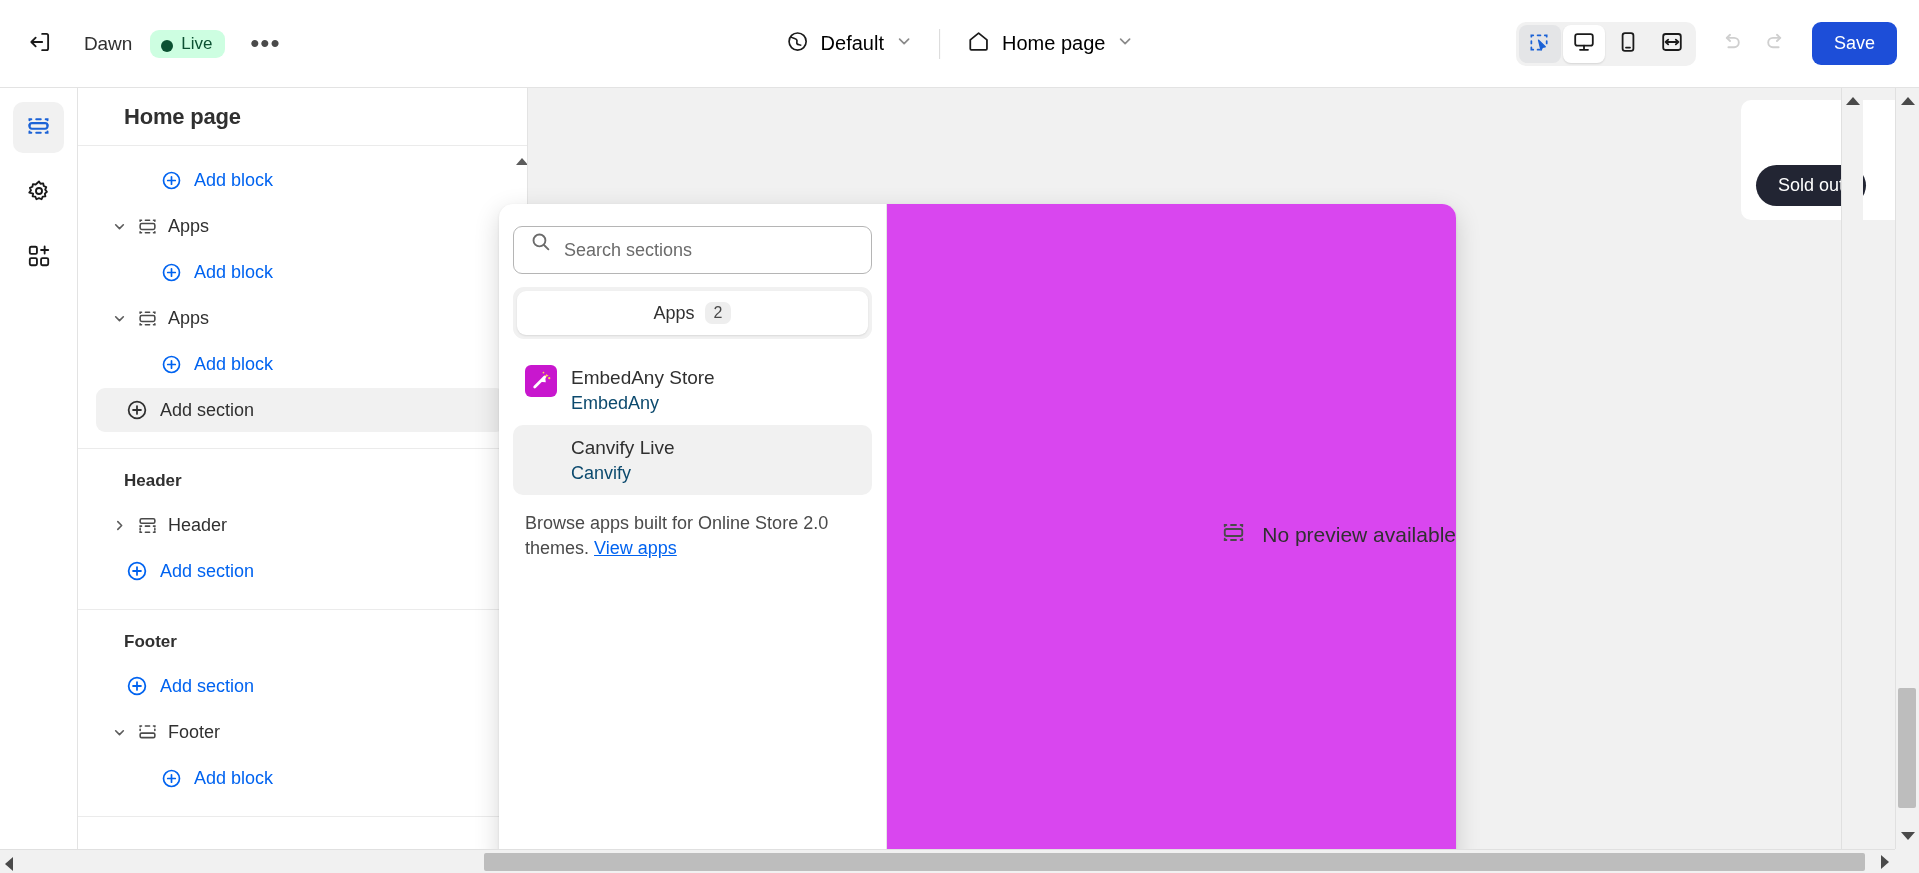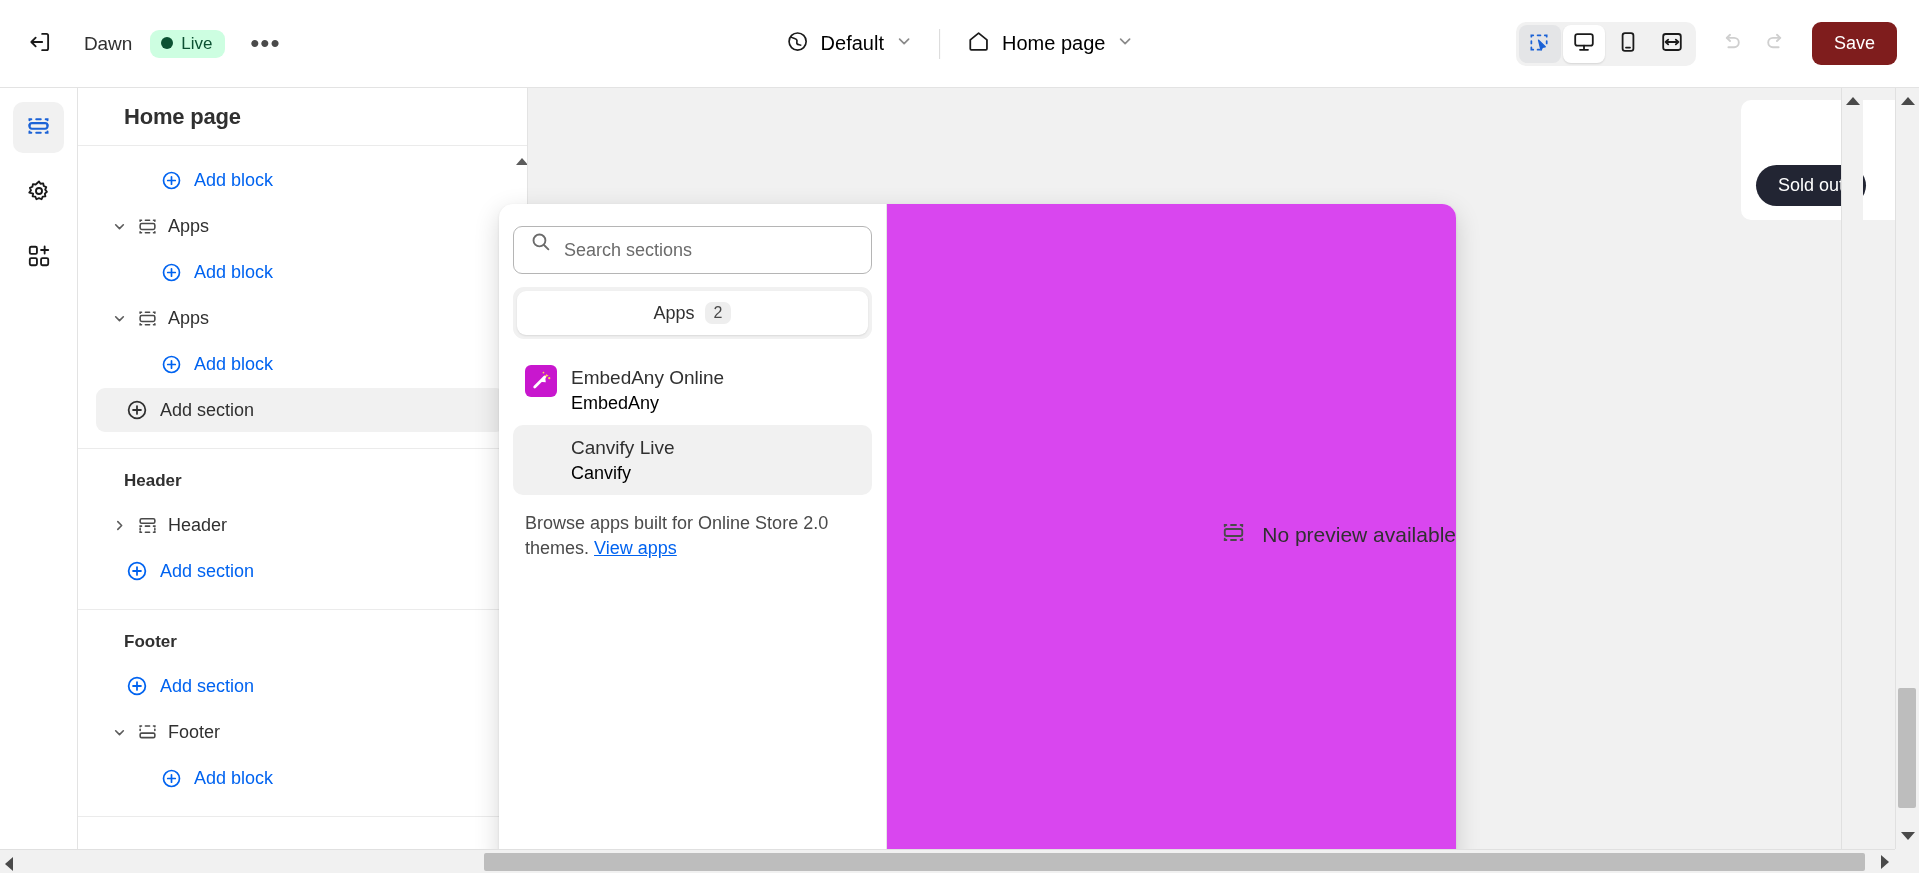--- a/index.html
+++ b/index.html
@@ -21,21 +21,21 @@
   .icon-btn {
     width: 44px; height: 44px; border-radius: 8px;
     display: flex; align-items: center; justify-content: center;
     background: transparent; border: none; cursor: pointer;
   }
   .theme-name {
     font-size: 19px; color: #303030; font-weight: 400;
     margin-left: 18px; margin-right: 14px; letter-spacing: -0.1px;
   }
   .live-badge {
-    display: inline-flex; align-items: center; gap: 8px;
+    display: inline-flex; align-items: flex-end; gap: 8px;
     background: #cdfee1; color: #0c5132;
     border-radius: 9px; padding: 5px 13px 6px 11px;
     font-size: 17px; line-height: 1;
   }
   .live-dot { width: 12px; height: 12px; border-radius: 50%; background: #0c5132; display:block;}
   .more-btn { margin-left: 14px; }
   .dots { font-size: 26px; color: #4a4a4a; line-height: 0.4; letter-spacing: 1px;}
 
   .topbar-center {
     position: absolute; left: 50%; transform: translateX(-50%);
@@ -58,21 +58,21 @@
   .view-btn {
     width: 42px; height: 38px; border-radius: 8px; border: none;
     background: transparent; display: flex; align-items: center; justify-content: center;
     cursor: pointer;
   }
   .view-btn.active-white { background: #ffffff; box-shadow: 0 1px 2px rgba(0,0,0,.12); }
   .view-btn.active-blue { background: #e4e5e7; }
   .undo-btn { width: 44px; height: 40px; border: none; background: transparent; cursor: pointer;
     display:flex; align-items:center; justify-content:center;}
   .save-btn {
-    margin-left: 14px; background: #7f1d1d; color: #ffffff;
+    margin-left: 14px; background: #1d4ed8; color: #ffffff;
     border: none; border-radius: 9px; padding: 11px 22px;
     font-size: 18px; font-family: inherit; cursor: default;
   }
 
   
   .rail {
     position: absolute; top: 88px; left: 0; width: 78px; height: 785px;
     background: #ffffff; border-right: 1px solid #e3e3e3;
     display: flex; flex-direction: column; align-items: center; padding-top: 14px; gap: 14px;
   }
@@ -195,21 +195,21 @@
     display: flex; align-items: flex-start; gap: 14px;
     padding: 10px 12px; border-radius: 10px; cursor: pointer;
   }
   .app-item.hovered { background: #f1f1f1; }
   .app-icon {
     width: 32px; height: 32px; border-radius: 6px; flex: 0 0 32px;
     display:flex; align-items:center; justify-content:center;
   }
   .app-icon.blank { background: transparent; }
   .app-name { font-size: 19px; color: #303030; line-height: 1.35; }
-  .app-vendor { font-size: 18px; color: #000000; line-height: 1.35; }
+  .app-vendor { font-size: 18px; color: #0c4a6e; line-height: 1.35; }
   .browse-note {
     margin-top: 16px; padding: 0 12px; font-size: 18px; color: #4a4a4a; line-height: 1.42;
     max-width: 330px;
   }
   .browse-note a { color: #0063f0; text-decoration: underline; }
 
   .pop-right {
     flex: 1; height: 100%; background: #d946ef;
     display: flex; align-items: center; justify-content: flex-end;
     position: relative;
@@ -550,21 +550,21 @@
         <span class="app-icon" style="background:#c817ce">
           <svg width="26" height="26" viewBox="0 0 24 24" fill="none">
             <path d="M6.2 17.6L15.4 8.4" stroke="#ffffff" stroke-width="2.6" stroke-linecap="round"></path>
             <path d="M15.8 7.6l.6 5.6-6-0.6z" fill="#ffffff"></path>
             <path d="M17.3 5.2l.5 1.3 1.3.5-1.3.5-.5 1.3-.5-1.3-1.3-.5 1.3-.5z" fill="#ffd84d"></path>
             <circle cx="19.6" cy="9.4" r="1.05" fill="#ffd84d"></circle>
             <circle cx="14.3" cy="4.2" r="0.8" fill="#ffd84d"></circle>
           </svg>
         </span>
         <span>
-          <span class="app-name">EmbedAny Online</span><br>
+          <span class="app-name">EmbedAny Store</span><br>
           <span class="app-vendor">EmbedAny</span>
         </span>
       </div>
 
       <div class="app-item hovered">
         <span class="app-icon blank"></span>
         <span>
           <span class="app-name">Canvify Live</span><br>
           <span class="app-vendor">Canvify</span>
         </span>

